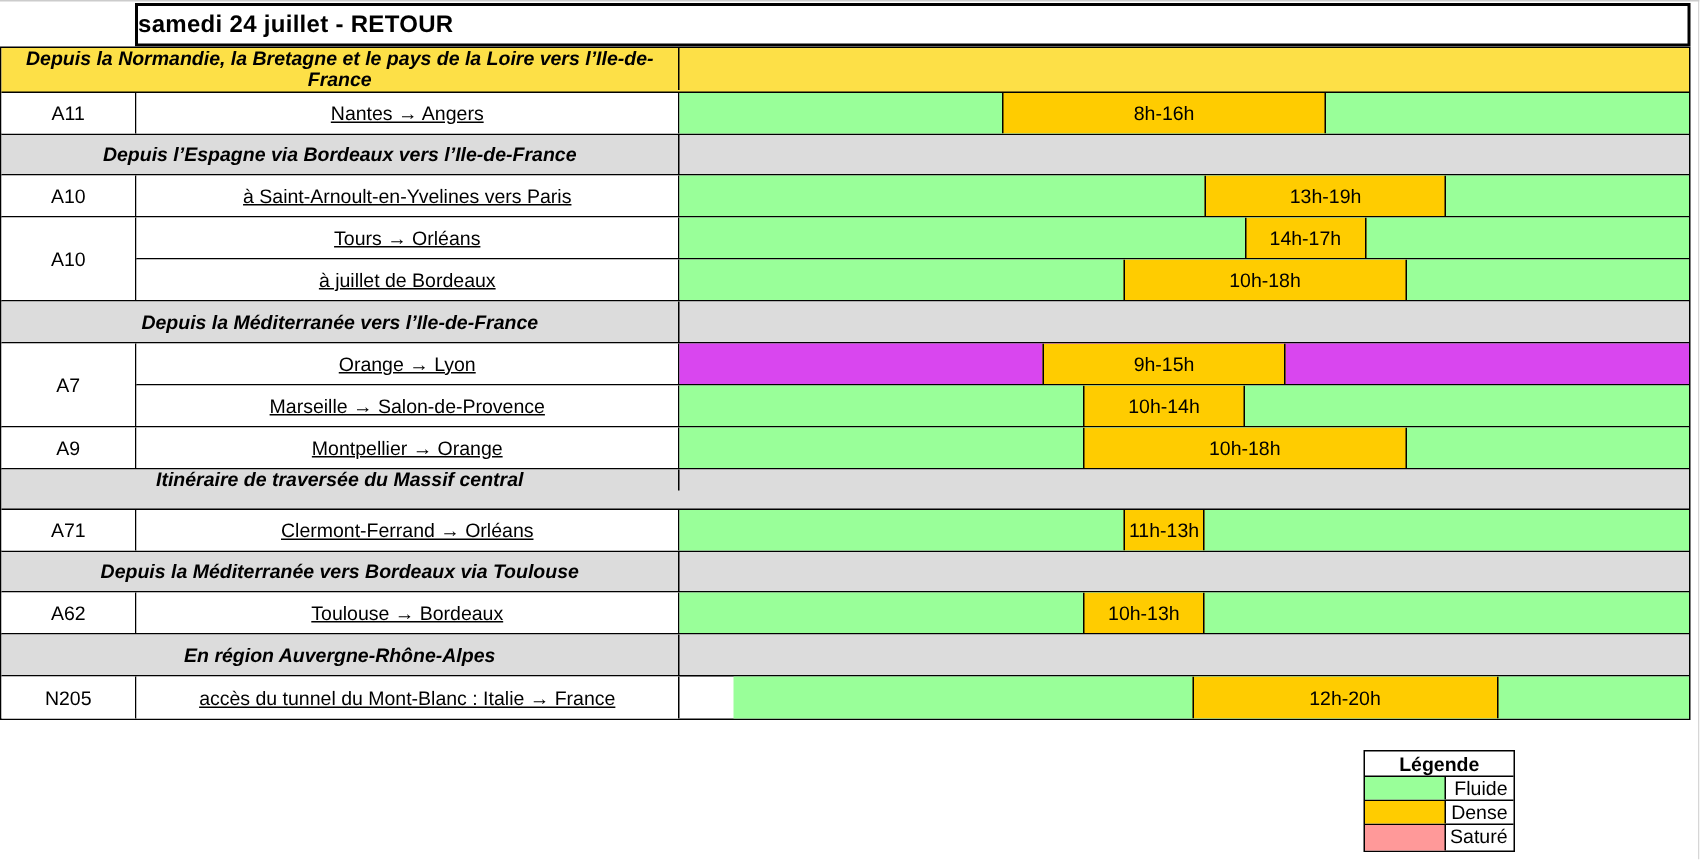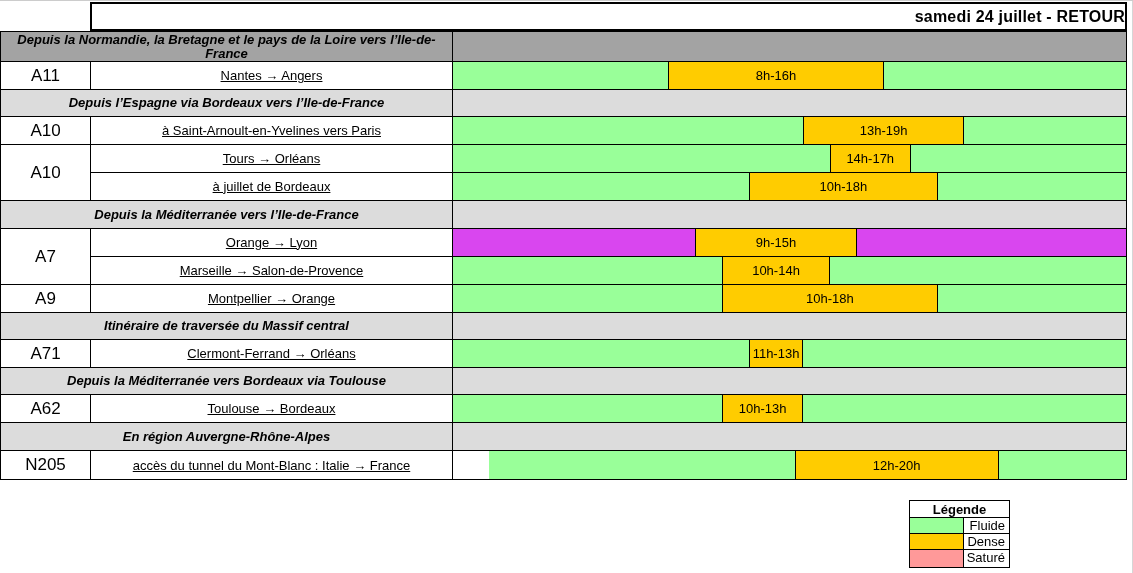--- a/index.html
+++ b/index.html
@@ -5,40 +5,40 @@
   html,body{margin:0;padding:0;background:#ffffff;}
   .screen{
     position:relative;width:1133px;height:573px;background:#ffffff;
     font-family:"Liberation Sans","DejaVu Sans",sans-serif;color:#000;
     box-shadow: inset 0 1px 0 #cccccc, inset -1px 0 0 #d6d6d6;
     overflow:hidden;
   }
   .title-cell{
     position:absolute;left:90px;top:2px;width:1037px;height:29px;
     border:2px solid #000;box-sizing:border-box;background:#ffffff;
-    display:flex;align-items:center;justify-content:flex-end;
+    display:flex;align-items:center;justify-content:flex-start;
     font-weight:bold;font-size:16px;letter-spacing:0.2px;
   }
   .traffic-table{
     position:absolute;left:0;top:31px;width:1127px;
     border:1px solid #000;box-sizing:border-box;background:#ffffff;
   }
   .row{display:flex;box-sizing:border-box;border-bottom:1px solid #000;}
   .row:last-child{border-bottom:none;}
   .h28{height:28px}.h27{height:27px}.h30{height:30px}.h56{height:56px}
   .row.section{background:#DCDCDC;}
   .sec-label{
     width:452px;box-sizing:border-box;border-right:1px solid #000;
     display:flex;align-items:center;justify-content:center;text-align:center;
     font-weight:bold;font-style:italic;font-size:13px;line-height:14px;padding:0 6px;
   }
   .sec-fill{flex:1;}
   .cell-code{
     width:90px;box-sizing:border-box;border-right:1px solid #000;background:#ffffff;
-    display:flex;align-items:center;justify-content:center;font-size:17px;
+    display:flex;align-items:center;justify-content:center;font-size:13px;
   }
   .cell-route{
     width:362px;box-sizing:border-box;border-right:1px solid #000;background:#ffffff;
     display:flex;align-items:center;justify-content:center;text-align:center;
     font-size:13px;padding:0 4px;text-decoration:underline;
   }
   .cell-timeline{flex:1;position:relative;background:#99FF99;overflow:hidden;}
   .bar{
     position:absolute;top:0;bottom:0;box-sizing:border-box;background:#FFCC00;
     border-left:1px solid #000;border-right:1px solid #000;
@@ -65,21 +65,21 @@
 <body>
 
 <div class="screen">
 
   <div class="title-cell">
     <span>samedi 24 juillet - RETOUR</span>
   </div>
 
   <div class="traffic-table">
 
-    <div class="row section h30" style="background: #a3a3a3;">
+    <div class="row section h30" style="background: #fde047; flex-direction: column;">
       <div class="sec-label">Depuis la Normandie, la Bretagne et le pays de la Loire vers l’Ile-de-France</div>
       <div class="sec-fill"></div>
     </div>
 
     <div class="row h28">
       <div class="cell-code">A11</div>
       <div class="cell-route">Nantes →  Angers</div>
       <div class="cell-timeline" style="background: rgb(153, 255, 153);">
         <div class="bar" style="left: 32%; width: 32%; background: rgb(255, 204, 0);">
           <span>8h-16h</span>
@@ -154,21 +154,21 @@
     <div class="row h28">
       <div class="cell-code">A9</div>
       <div class="cell-route">Montpellier →  Orange</div>
       <div class="cell-timeline" style="background: rgb(153, 255, 153);">
         <div class="bar" style="left: 40%; width: 32%; background: rgb(255, 204, 0);">
           <span>10h-18h</span>
         </div>
       </div>
     </div>
 
-    <div class="row section h27" style="background: rgb(220, 220, 220);">
+    <div class="row section h27" style="background: rgb(220, 220, 220); flex-direction: column;">
       <div class="sec-label">Itinéraire de traversée du Massif central</div>
       <div class="sec-fill"></div>
     </div>
 
     <div class="row h28">
       <div class="cell-code">A71</div>
       <div class="cell-route">Clermont-Ferrand  →  Orléans</div>
       <div class="cell-timeline" style="background: rgb(153, 255, 153);">
         <div class="bar" style="left: 44%; width: 8%; background: rgb(255, 204, 0);">
           <span>11h-13h</span>

